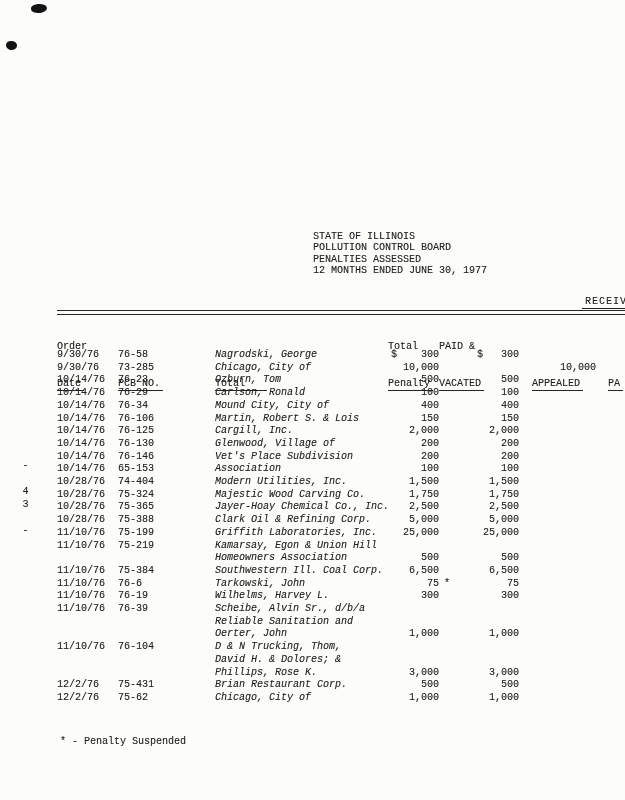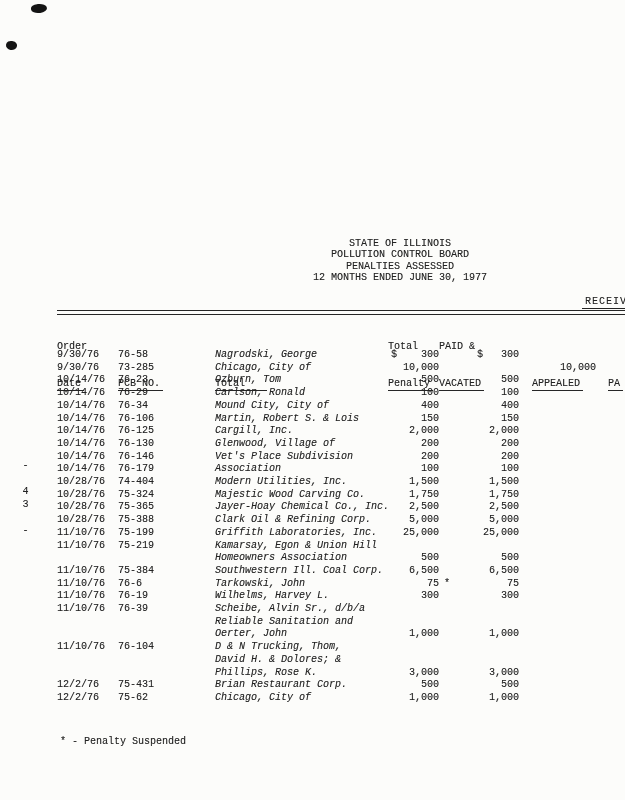--- a/index.html
+++ b/index.html
@@ -16,23 +16,23 @@
   }
   .scan-mark { position: absolute; background: #141414; }
   .mark-a { left: 31px; top: 4px; width: 16px; height: 9px; border-radius: 45% 60% 50% 55%; transform: rotate(-7deg); }
   .mark-b { left: 6px; top: 41px; width: 11px; height: 9px; border-radius: 50% 45% 55% 50%; transform: rotate(10deg); }
   .side-num {
     position: absolute; left: 20px; top: 460px;
     writing-mode: vertical-rl; text-orientation: upright;
     letter-spacing: 2px; font-size: 10px;
   }
   .title-block {
-    position: absolute; top: 238px; left: 400px;
+    position: absolute; top: 231px; left: 400px;
     transform: translateX(-50%);
-    text-align: center; white-space: nowrap;
+    white-space: nowrap;
     line-height: 11.4px;
   }
   .stamp {
     position: absolute; top: 296px; right: -4px;
     letter-spacing: 1px;
     border-bottom: 1.2px solid #232323;
     padding: 0 2px 1px 3px;
   }
   .rule { position: absolute; left: 57px; right: 0; height: 1.4px; background: #262626; }
   .rule-a { top: 310px; }
@@ -197,21 +197,21 @@
     <div class="cell cell-pcb">76-146</div>
     <div class="cell cell-name"><div>Vet's Place Subdivision</div></div>
     <div class="cell cell-amt cell-total"><span>200</span><span class="suffix"></span></div>
     <div class="cell cell-amt cell-paid">200</div>
     <div class="cell cell-amt cell-appealed"></div>
     <div class="cell cell-pa"></div>
   </div>
 
   <div class="row grid-cols">
     <div class="cell cell-date">10/14/76</div>
-    <div class="cell cell-pcb">76-179</div>
+    <div class="cell cell-pcb">65-153</div>
     <div class="cell cell-name"><div>Association</div></div>
     <div class="cell cell-amt cell-total"><span>100</span><span class="suffix"></span></div>
     <div class="cell cell-amt cell-paid">100</div>
     <div class="cell cell-amt cell-appealed"></div>
     <div class="cell cell-pa"></div>
   </div>
 
   <div class="row grid-cols">
     <div class="cell cell-date">10/28/76</div>
     <div class="cell cell-pcb">74-404</div>

